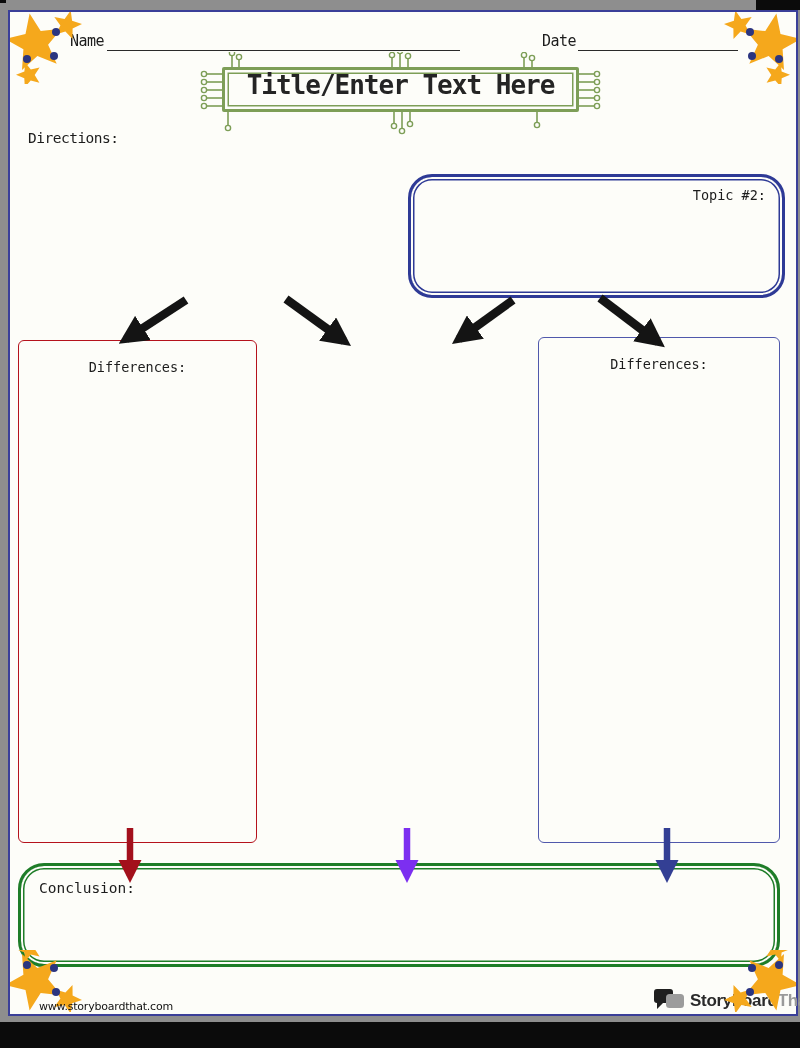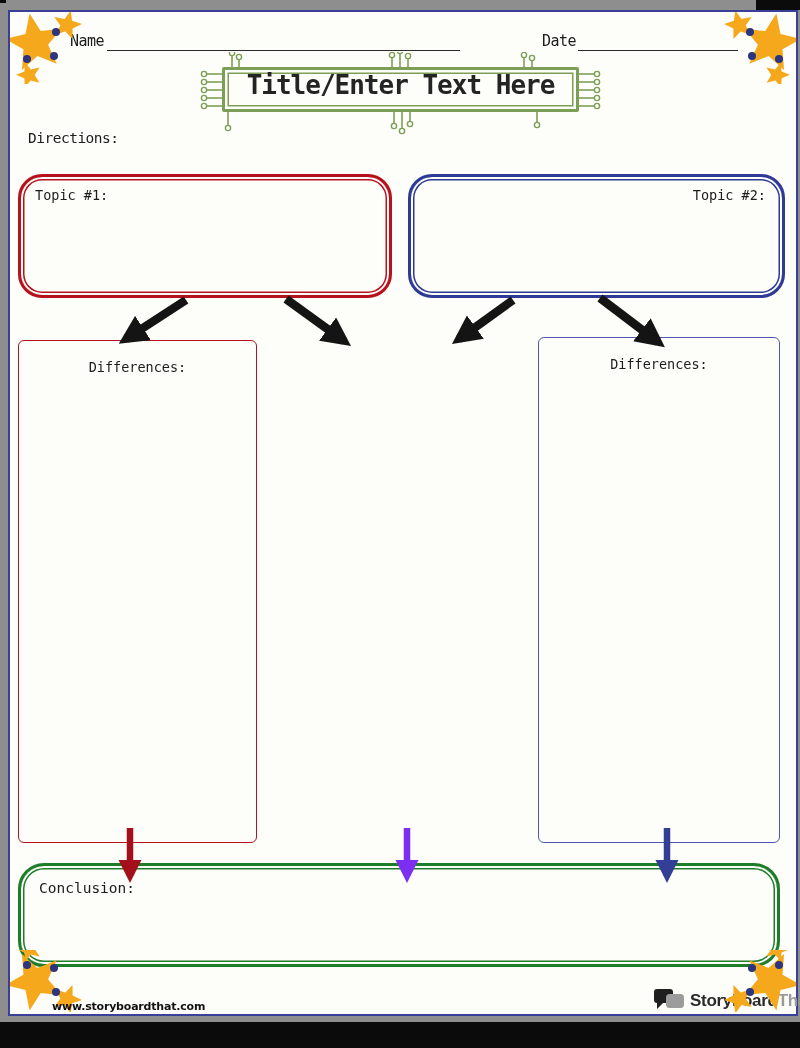--- a/index.html
+++ b/index.html
@@ -50,22 +50,22 @@
 
   
   .conclusion-box{position:absolute;left:8px;top:851px;width:762px;height:104px;background:#fdfdf9;
                   border:3.5px solid var(--c-green,#1e7d28);border-radius:26px;
                   box-shadow:inset 0 0 0 2px #fdfdf9, inset 0 0 0 3.5px var(--c-green,#1e7d28);
                   font-size:14.5px;color:var(--c-ink,#1c1c1c);padding:14px 18px;}
 
   .arrows-overlay{position:absolute;left:0;top:0;width:779px;height:1002px;pointer-events:none;z-index:3;}
 
   
-  .footer-url{position:absolute;left:42px;top:988px;font-family:"DejaVu Sans",sans-serif;
-              font-weight:bold;font-size:11px;color:#111;z-index:4;letter-spacing:-0.2px;}
+  .footer-url{position:absolute;left:29px;top:988px;font-family:"DejaVu Sans",sans-serif;
+              font-weight:normal;font-size:11px;color:#111;z-index:4;letter-spacing:-0.2px;}
   .logo{position:absolute;left:644px;top:976px;display:flex;align-items:center;z-index:2;}
   .logo-bubbles{margin-right:5px;}
   .logo-text{font-family:"Liberation Sans",sans-serif;font-weight:bold;font-size:17px;letter-spacing:-0.3px;}
   .logo-primary{color:#2a2a2a;}
   .logo-secondary{color:#9a9a9a;}
 
   .star-cluster{position:absolute;z-index:3;}
   .star-cluster polygon{fill:var(--c-gold,#f5a81c);}
   .star-cluster circle{fill:var(--c-dot-navy,#2b3580);}
   .cl-tl{left:0;top:0;}
@@ -165,23 +165,20 @@
         <circle cx="218" cy="72" r="2.6"></circle>
         <line x1="345" y1="60" x2="345" y2="70"></line>
         <circle cx="345" cy="73" r="2.6"></circle>
       </svg>
     <div class="title-box">
       <span class="title-text">Title/Enter Text Here</span>
     </div>
 
     <div class="field-label directions-label">Directions:</div>
 
-    <div class="topic-box topic-1">
-      <span>Topic #1:</span>
-    </div>
     <div class="topic-box topic-2">
       <span>Topic #2:</span>
     </div>
 
     <div class="col col-1">
       <span>Differences:</span>
     </div>
     <div class="col col-3">
       <span>Differences:</span>
     </div>

